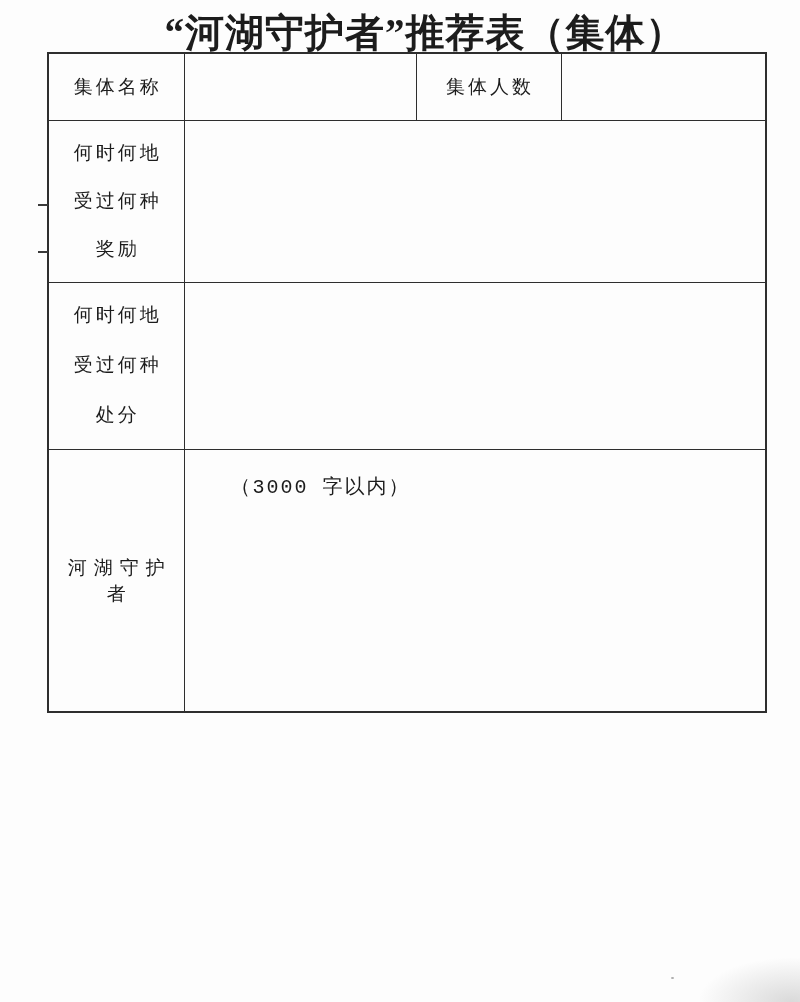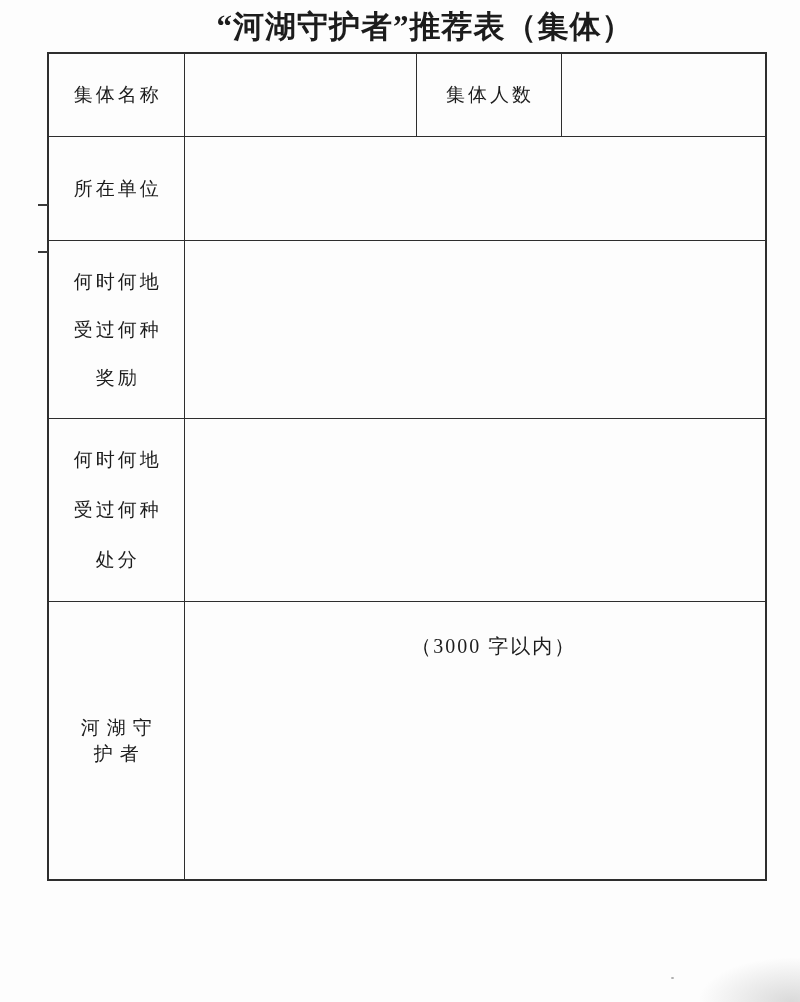--- a/index.html
+++ b/index.html
@@ -6,50 +6,50 @@
   body{
     width:800px;height:1002px;
     background:var(--paper,#fdfdfd);
     font-family:"Liberation Serif","DejaVu Serif",serif;
     color:var(--ink,#1c1c1c);
     position:relative;overflow:hidden;
   }
   .title{
     position:absolute;top:6px;left:47px;width:718px;
     text-align:center;
-    font-size:31px;font-weight:bold;letter-spacing:1px;
+    font-size:39px;font-weight:bold;letter-spacing:1px;
     transform:translateX(19px);
     white-space:nowrap;
   }
   table.form{
     position:absolute;left:47px;top:52px;
     width:718px;border-collapse:collapse;table-layout:fixed;
     border:2px solid var(--line,#262626);
   }
   col.c1{width:136px}
   col.c2{width:232px}
   col.c3{width:145px}
   col.c4{width:205px}
-  td{border:1px solid var(--line,#303030);padding:16px;vertical-align:middle;}
+  td{border:1px solid var(--line,#303030);padding:8px;vertical-align:middle;font-family:Liberation Mono, monospace;}
   td.lbl{text-align:center;font-size:19px;}
   td.lbl div{letter-spacing:3px;padding-left:3px;}
   td.val{background:transparent;}
   .r1 td{height:50px}
   .r2 td{height:103px}
   .r3 td{height:47px}
   .r4 td{height:71px}
   .r5 td{height:102px}
   .r6 td{height:145px}
   .r7 td{height:150px}
   .r8 td{height:245px}
   .r2 td.lbl div,.r5 td.lbl div{line-height:52px;}
   .r6 td.lbl div{line-height:48px;}
   .r7 td.lbl div{line-height:50px;}
   .r8 td.lbl div{letter-spacing:7px;padding-left:7px;}
-  td.deeds{vertical-align:top;text-align:center;}
+  td.deeds{vertical-align:top;text-align:left;}
   td.deeds .hint{
     padding:15px 0 0 38px;
     font-size:20px;letter-spacing:2px;
   }
   
   .tick{position:absolute;background:#3a3a3a;width:10px;height:2px;left:38px;}
   .tick.t1{top:204px}
   .tick.t2{top:251px}
   .speck{position:absolute;left:671px;top:977px;width:3px;height:2px;
          background:rgba(70,70,70,.45);border-radius:50%;}
@@ -76,26 +76,20 @@
     </td>
     <td class="val"></td>
     <td class="lbl">
       <div>集体人数</div>
     </td>
     <td class="val"></td>
   </tr>
 
 
 
-  <tr class="r4">
-    <td class="lbl">
-      <div>所在单位</div>
-    </td>
-    <td class="val" colspan="3"></td>
-  </tr>
 
 
   <tr class="r6">
     <td class="lbl">
       <div>何时何地</div>
       <div>受过何种</div>
       <div>奖励</div>
     </td>
     <td class="val" colspan="3"></td>
   </tr>

